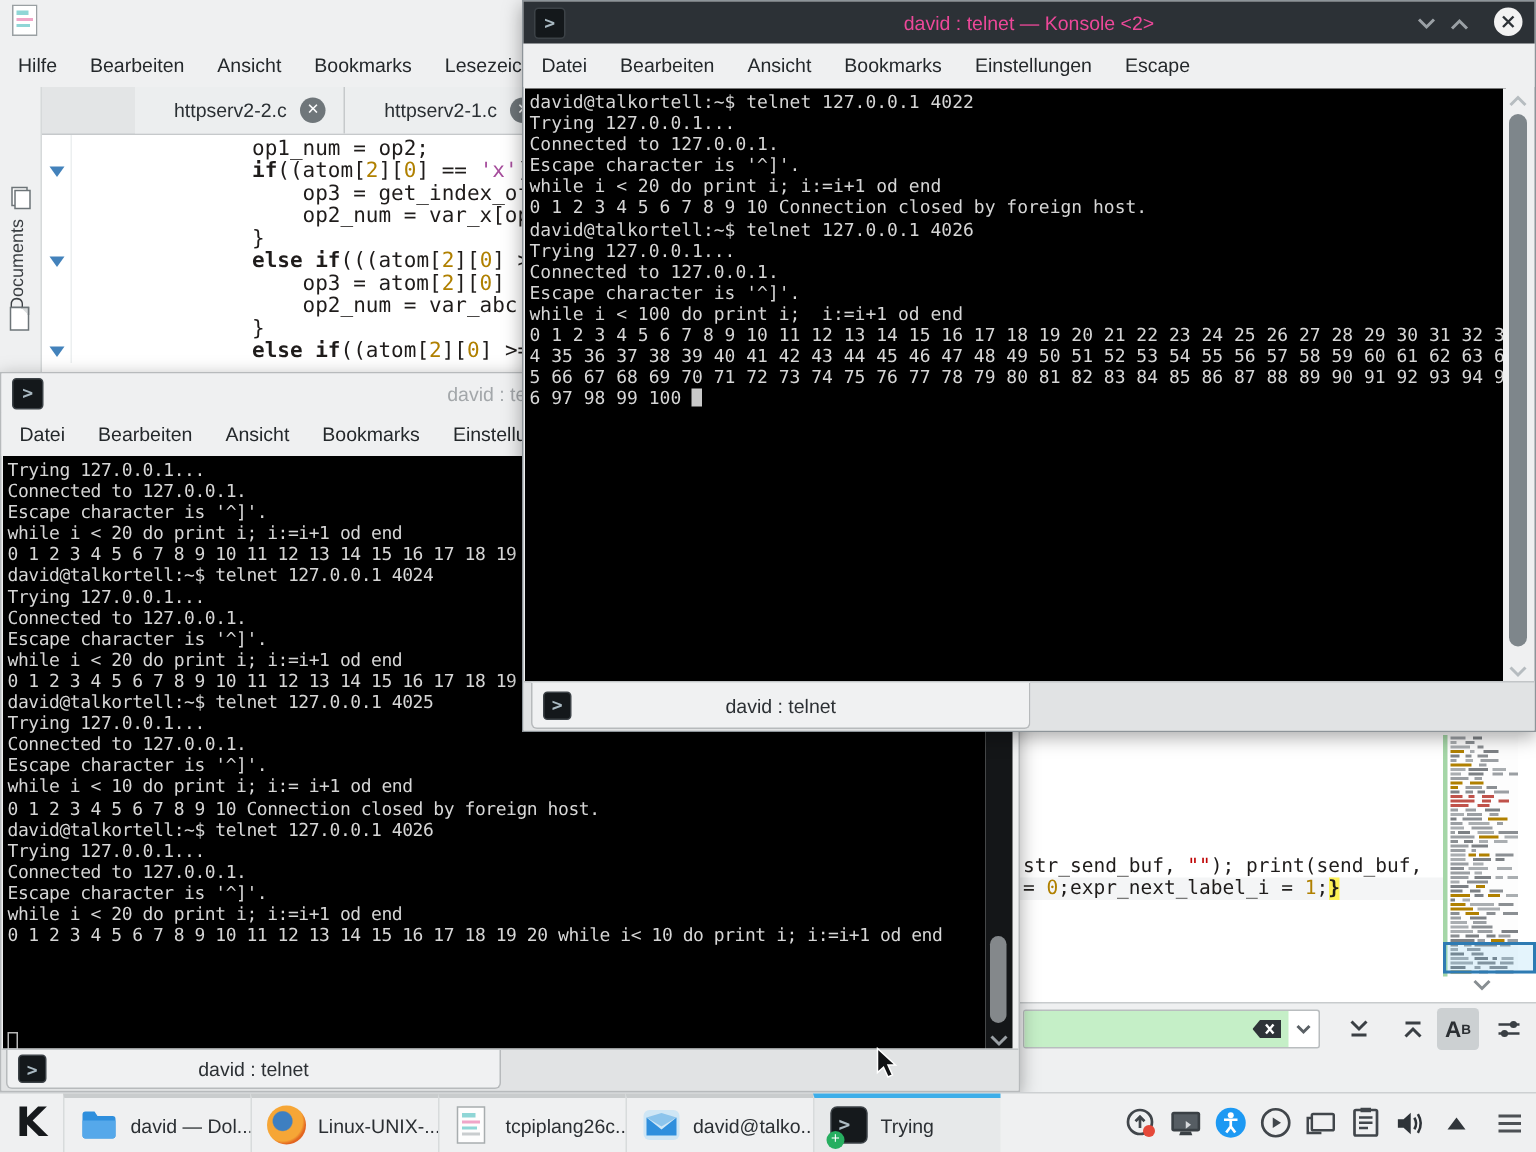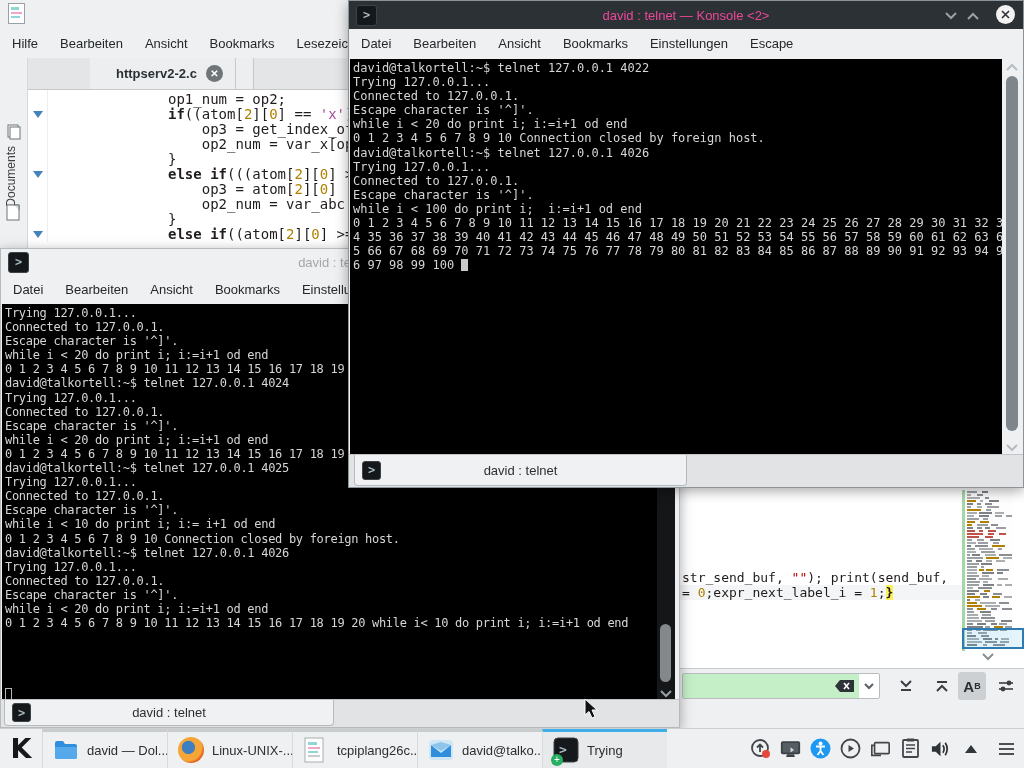--- a/index.html
+++ b/index.html
@@ -39,21 +39,21 @@
   #bgk .title { position:absolute; left:0; right:10px; text-align:center; color:#a3a7aa; font-size:13px; }
   #bgk .menu-bar { height:29px; }
   #bgk-term { position:absolute; left:1px; top:55px; width:655px; height:397px; letter-spacing:-0.3px; }
   #bgk .vtrack { left:656px; top:55px; width:18px; height:397px; background:#141618; }
   #bgk .vthumb { left:3px; top:320px; width:11px; height:58px; background:#84888b; }
 
   
   #kate { left:0; top:0; width:1024px; height:713px; box-shadow:none; }
   #kate-menubar { position:absolute; left:0; top:28px; width:1024px; height:30px; }
   #kate-tabbar { position:absolute; left:28px; top:58px; width:996px; height:32px; background:#e3e5e6; border-bottom:1px solid #c6c9cb; display:flex; }
-  .etab { position:relative; display:flex; align-items:center; gap:9px; padding:0 12px 0 26px; border-right:1px solid #c6c9cb; font-size:13px; color:#2b3034; background:#eceeef;font-weight:bold; }
+  .etab { position:relative; display:flex; align-items:center; gap:9px; padding:0 12px 0 26px; border-right:1px solid #c6c9cb; font-size:13px; color:#2b3034; background:#eceeef; }
   .tclose { width:17px; height:17px; border-radius:50%; background:#6f767a; color:#fff; font-size:10px; line-height:17px; text-align:center; }
   #kate-side { position:absolute; left:0; top:58px; width:28px; height:655px; background:#eff0f1; border-right:1px solid #d6d9da; }
   .vlabel { position:absolute; top:88px; left:4px; writing-mode:vertical-rl; transform:rotate(180deg); font-size:12px; color:#3a3e42; }
   #kate-main { position:absolute; left:28px; top:90px; width:996px; height:578px; background:#fff; }
   #fold-margin { position:absolute; left:28px; top:90px; width:20px; background:#fff; border-right:1px solid #eceff0; padding-top:2px; }
   .fold-cell { height:15px; display:flex; align-items:center; justify-content:center; }
   .fold-tri { width:0; height:0; border-left:5px solid transparent; border-right:5px solid transparent; border-top:7px solid #4382bb; }
   #kate-code { position:absolute; left:48px; top:90px; width:600px; padding:2px 0 0 120px; font-family:"DejaVu Sans Mono",monospace; font-size:14px; line-height:15px; color:#1f1c1b; white-space:pre; }
   .cline { height:15px; }
   .tk-k { font-weight:bold; }
@@ -112,20 +112,24 @@
       <div class="menu-item">Hilfe</div>
       <div class="menu-item">Bearbeiten</div>
       <div class="menu-item">Ansicht</div>
       <div class="menu-item">Bookmarks</div>
       <div class="menu-item">Lesezeichen</div>
     </div>
 
   <div id="kate-tabbar">
     <div class="etab" style="margin-left:62px;">
       <span>httpserv2-2.c</span>
+      <span class="tclose">✕</span>
+    </div>
+    <div class="etab">
+      <span>httpserv2-1.c</span>
       <span class="tclose">✕</span>
     </div>
     <div class="etab" style="width:18px;padding:0 4px;"></div>
   </div>
 
   <div id="kate-side">
     <svg width="16" height="16" style="position:absolute;left:6px;top:66px;" viewBox="0 0 16 16">
       <rect x="2" y="1" width="10" height="12" fill="#fff" stroke="#6d7478"></rect>
       <rect x="4" y="3" width="10" height="12" fill="#fff" stroke="#6d7478"></rect>
     </svg>

